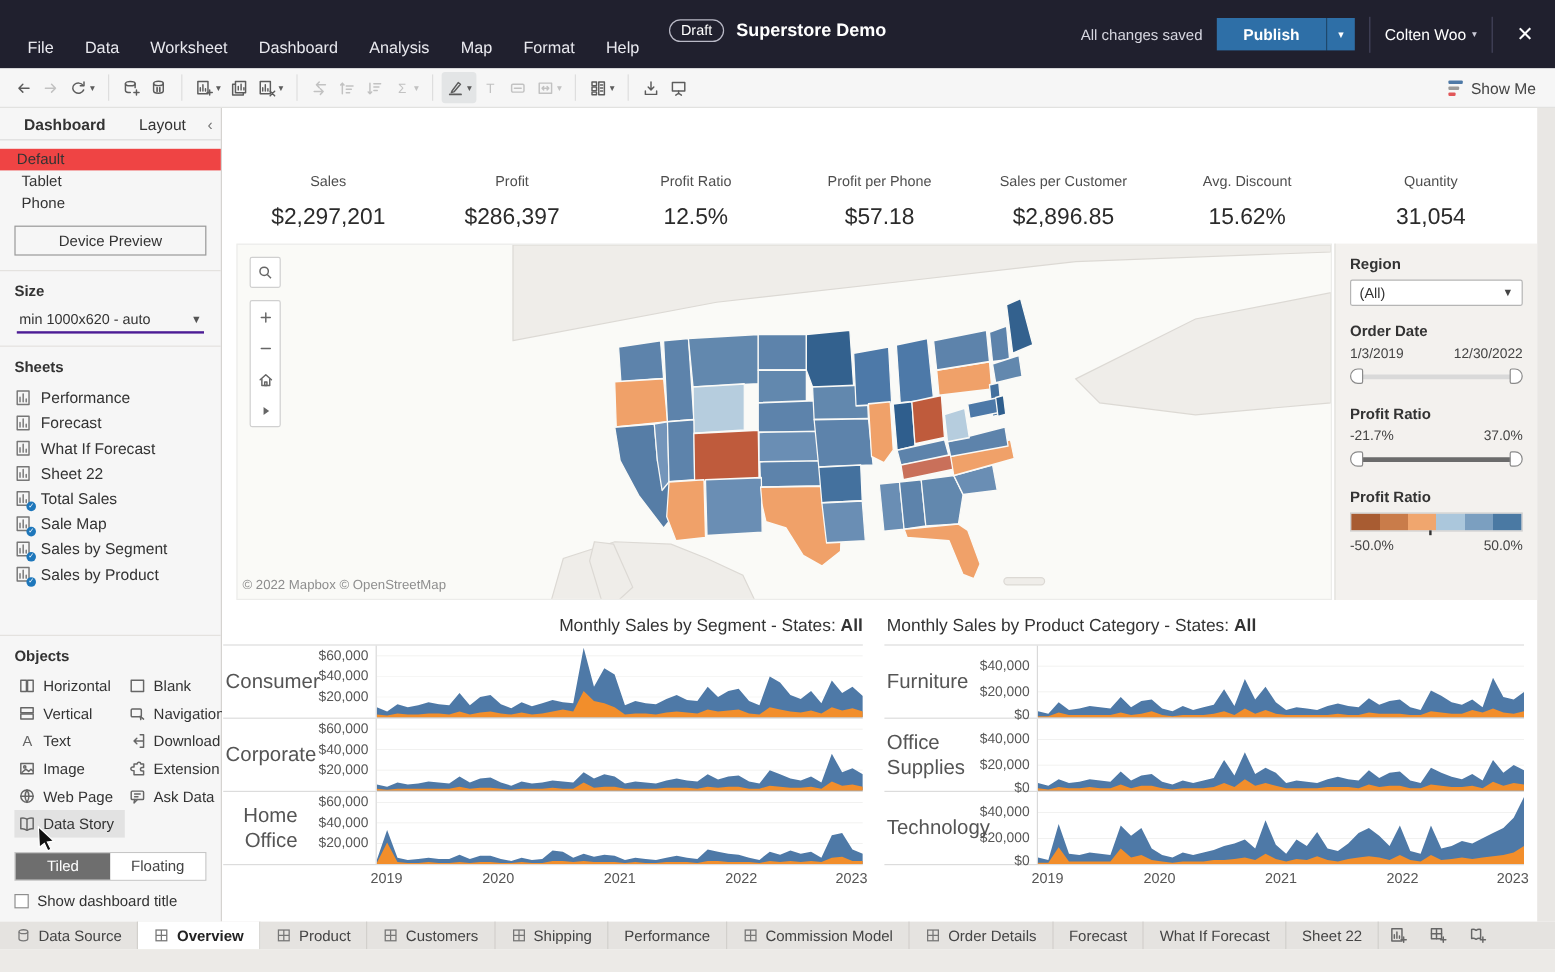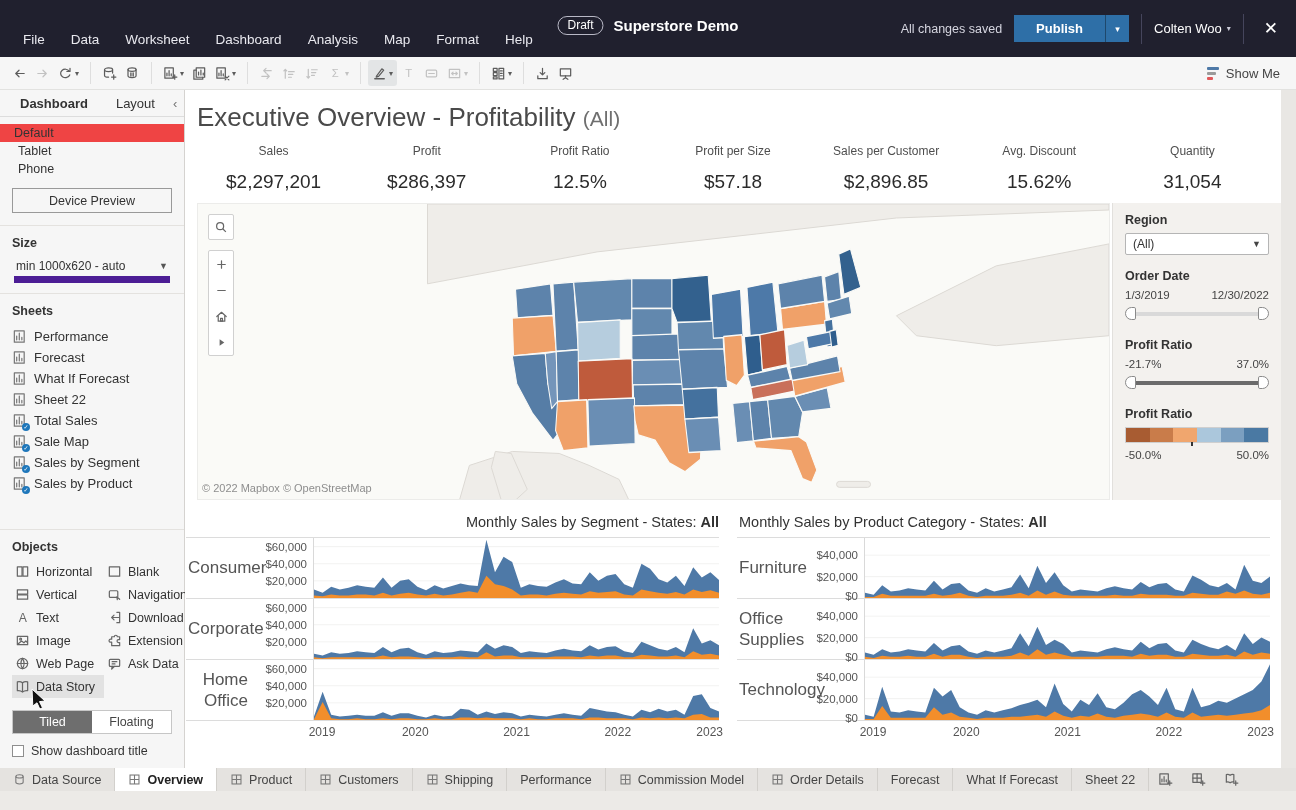--- a/index.html
+++ b/index.html
@@ -42,21 +42,21 @@
   .sb-tab { font-size:13px; color:#333; padding:4px 14px; cursor:pointer; }
   .sb-tab.active { font-weight:bold; }
   .sb-collapse { margin-left:auto; color:#777; font-size:13px; cursor:pointer; padding:0 4px; }
   .device-list { padding:7px 0 2px 0; }
   .device-row { font-size:12.5px; color:#333; padding:2px 8px 2px 18px; cursor:pointer; }
   .device-row.selected { background:#ef4444; }
   .device-preview-wrap { padding:8px 12px 12px; border-bottom:1px solid #e4e2df; }
   .device-preview-btn { width:100%; height:25px; background:#f6f6f6; border:1px solid #999; font-size:12.5px; color:#333; cursor:pointer; font-family:inherit; }
   .sb-section-label { font-size:12.5px; font-weight:bold; color:#333; padding:10px 12px 6px; }
   .size-wrap { border-bottom:1px solid #e4e2df; padding-bottom:10px; }
-  .size-select { margin:0 14px; display:flex; align-items:center; border-bottom:7px solid #4c1d95; padding:3px 2px; font-size:12px; color:#333; cursor:pointer; }
+  .size-select { margin:0 14px; display:flex; align-items:center; border-bottom:2px solid #4c1d95; padding:3px 2px; font-size:12px; color:#333; cursor:pointer; }
   .size-select .caret { margin-left:auto; font-size:9px; color:#555; }
   .sheet-list { padding:2px 0; }
   .sheet-row { display:flex; align-items:center; gap:7px; padding:3px 12px; font-size:13px; color:#333; cursor:pointer; }
   .sheet-ic { position:relative; width:15px; height:15px; color:#777; flex:none; }
   .sheet-badge { position:absolute; right:-3px; bottom:-3px; width:8px; height:8px; background:#1e77bb; border-radius:50%; color:#fff; font-size:6px; line-height:8px; text-align:center; }
   .objects-group { margin-top:auto; border-top:1px solid #e4e2df; padding-bottom:8px; }
   .obj-grid { display:grid; grid-template-columns:92px 80px; padding:0 0 4px 12px; }
   .obj-item { position:relative; display:flex; align-items:center; gap:6px; font-size:12.5px; color:#333; height:23px; cursor:pointer; padding:0 3px; }
   .obj-item .oi { color:#666; flex:none; display:flex; }
   .obj-item.hl { background:#e2e2e2; }
@@ -494,38 +494,35 @@
         <span class="tf-btn off">Floating</span>
       </div>
       <div class="show-title-row">
         <span class="cbx"></span>
         <span>Show dashboard title</span>
       </div>
     </div>
   </div>
 
   <div class="canvas">
-    <div class="dash-title">
-      <span>Executive Overview - Profitability </span><span class="suffix">(All)</span>
-    </div>
     <div class="kpi-row" id="kpi-row">
         <div class="kpi">
           <div class="k-label">Sales</div>
           <div class="k-value">$2,297,201</div>
         </div>
         <div class="kpi">
           <div class="k-label">Profit</div>
           <div class="k-value">$286,397</div>
         </div>
         <div class="kpi">
           <div class="k-label">Profit Ratio</div>
           <div class="k-value">12.5%</div>
         </div>
         <div class="kpi">
-          <div class="k-label">Profit per Size</div>
+          <div class="k-label">Profit per Phone</div>
           <div class="k-value">$57.18</div>
         </div>
         <div class="kpi">
           <div class="k-label">Sales per Customer</div>
           <div class="k-value">$2,896.85</div>
         </div>
         <div class="kpi">
           <div class="k-label">Avg. Discount</div>
           <div class="k-value">15.62%</div>
         </div>

